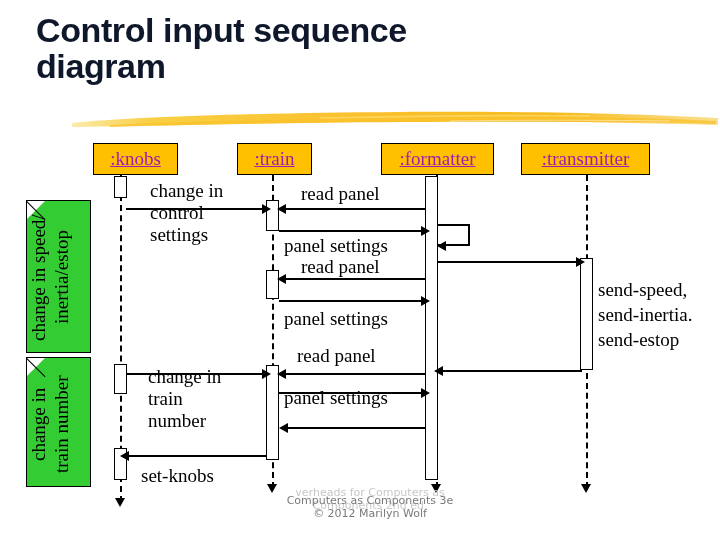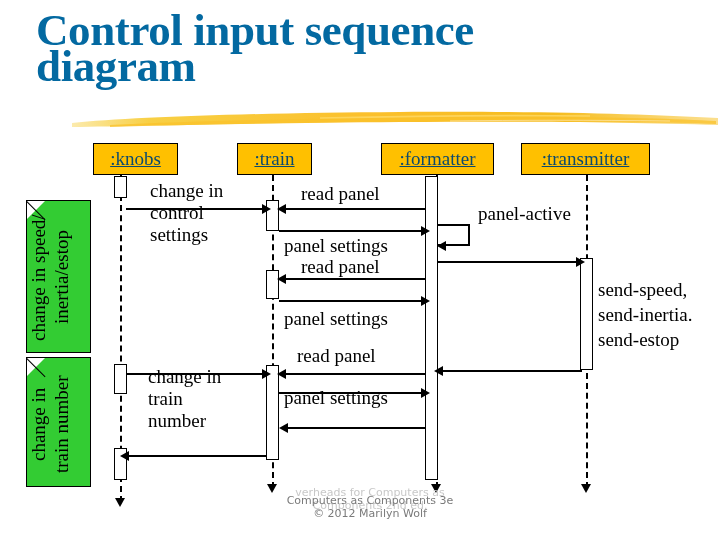--- a/index.html
+++ b/index.html
@@ -16,26 +16,26 @@
     overflow: hidden;
     font-family: "Liberation Serif", "DejaVu Serif", serif;
   }
 
   
   .slide-title {
     position: absolute;
     left: 36px;
     top: 12px;
     width: 600px;
-    font-family: Liberation Serif, serif;
+    font-family: Liberation Sans, sans-serif;
     font-weight: bold;
-    font-size: 45px;
+    font-size: 34px;
     line-height: 36px;
     letter-spacing: -0.4px;
-    color: #0369a1;
+    color: #0f172a;
     white-space: pre-line;
   }
 
   
   .brush {
     position: absolute;
     left: 70px;
     top: 108px;
     width: 650px;
     height: 22px;
@@ -44,21 +44,21 @@
 
   
   .objbox {
     position: absolute;
     background: #FFC000;
     border: 1px solid #000000;
     box-sizing: border-box;
     text-align: center;
     font-size: 19px;
     line-height: 26px;
-    color: #0c4a6e;
+    color: #a21caf;
   }
   .objbox span {
     text-decoration: underline;
   }
 
   
   .lifeline {
     position: absolute;
     width: 0;
     border-left: 2px dashed #000000;
@@ -244,21 +244,20 @@
   <div class="msg-line" style="left:283px; top:208px; width:142px;"></div>
   <div class="msg-head left" style="left:277px; top:204px;"></div>
   <div class="label" style="left:301px; top:183px; width:130px;">read panel</div>
 
   <div class="msg-line" style="left:279px; top:230px; width:146px;"></div>
   <div class="msg-head right" style="left:421px; top:226px;"></div>
   <div class="label" style="left:284px; top:235px; width:150px;">panel settings</div>
 
   <div class="selfcall" style="left:438px; top:224px; width:32px; height:22px;"></div>
   <div class="msg-head left" style="left:437px; top:241px;"></div>
-  <div class="label" style="left:478px; top:203px; width:140px;">panel-active</div>
 
   <div class="msg-line" style="left:438px; top:261px; width:142px;"></div>
   <div class="msg-head right" style="left:576px; top:257px;"></div>
 
   <div class="msg-line" style="left:283px; top:278px; width:142px;"></div>
   <div class="msg-head left" style="left:277px; top:274px;"></div>
   <div class="label" style="left:301px; top:256px; width:130px;">read panel</div>
 
   <div class="msg-line" style="left:279px; top:300px; width:146px;"></div>
   <div class="msg-head right" style="left:421px; top:296px;"></div>
@@ -283,20 +282,21 @@
 
   <div class="msg-line" style="left:279px; top:392px; width:146px;"></div>
   <div class="msg-head right" style="left:421px; top:388px;"></div>
   <div class="label" style="left:284px; top:387px; width:150px;">panel settings</div>
 
   <div class="msg-line" style="left:285px; top:427px; width:140px;"></div>
   <div class="msg-head left" style="left:279px; top:423px;"></div>
 
   <div class="msg-line" style="left:126px; top:455px; width:140px;"></div>
   <div class="msg-head left" style="left:120px; top:451px;"></div>
+  <div class="label" style="left:141px; top:465px; width:120px;">set-knobs</div>
 
   <div class="note" style="left:26px; top:200px; width:65px; height:153px;">
     <div class="fold"></div>
     <div class="foldline"></div>
     <div class="note-text" style="left:0; top:4px; width:65px; height:145px;">change in speed/
 inertia/estop</div>
   </div>
 
   <div class="note" style="left:26px; top:357px; width:65px; height:130px;">
     <div class="fold"></div>

